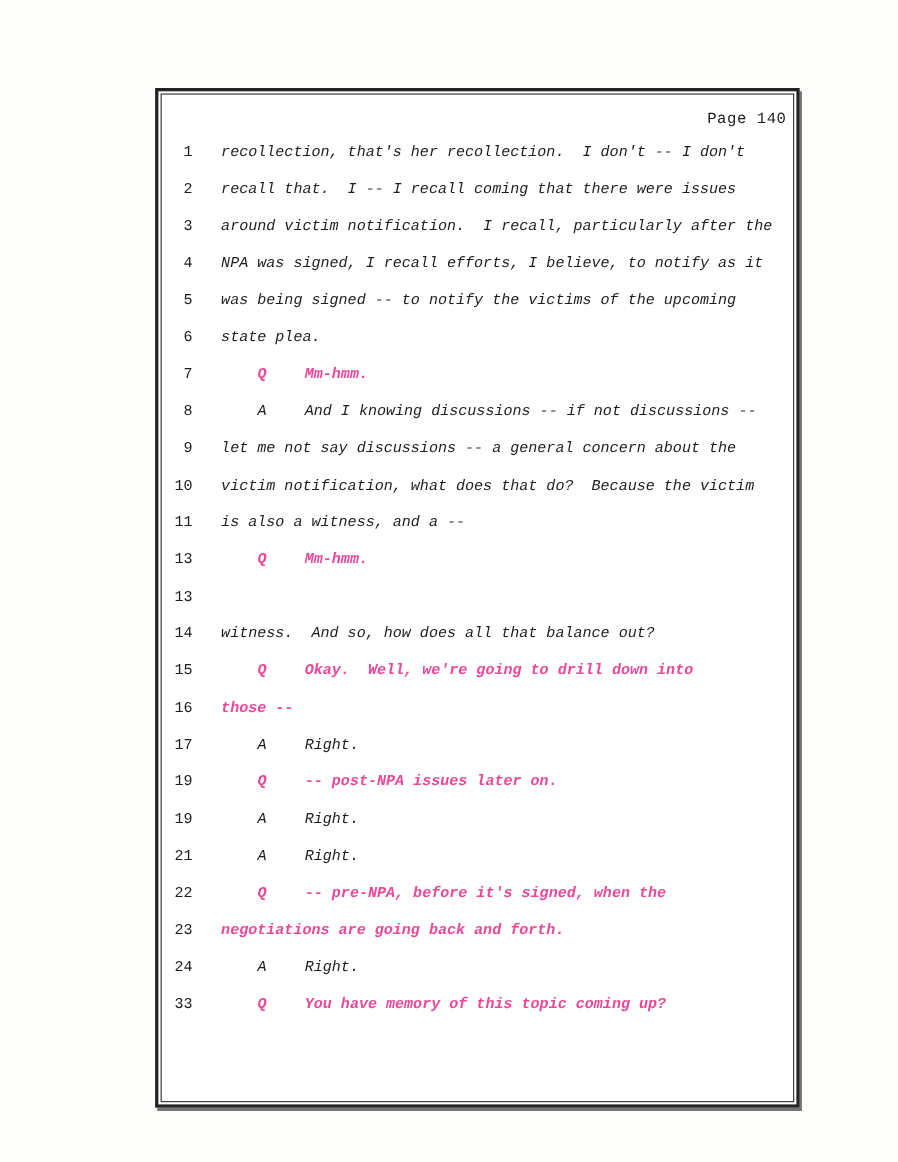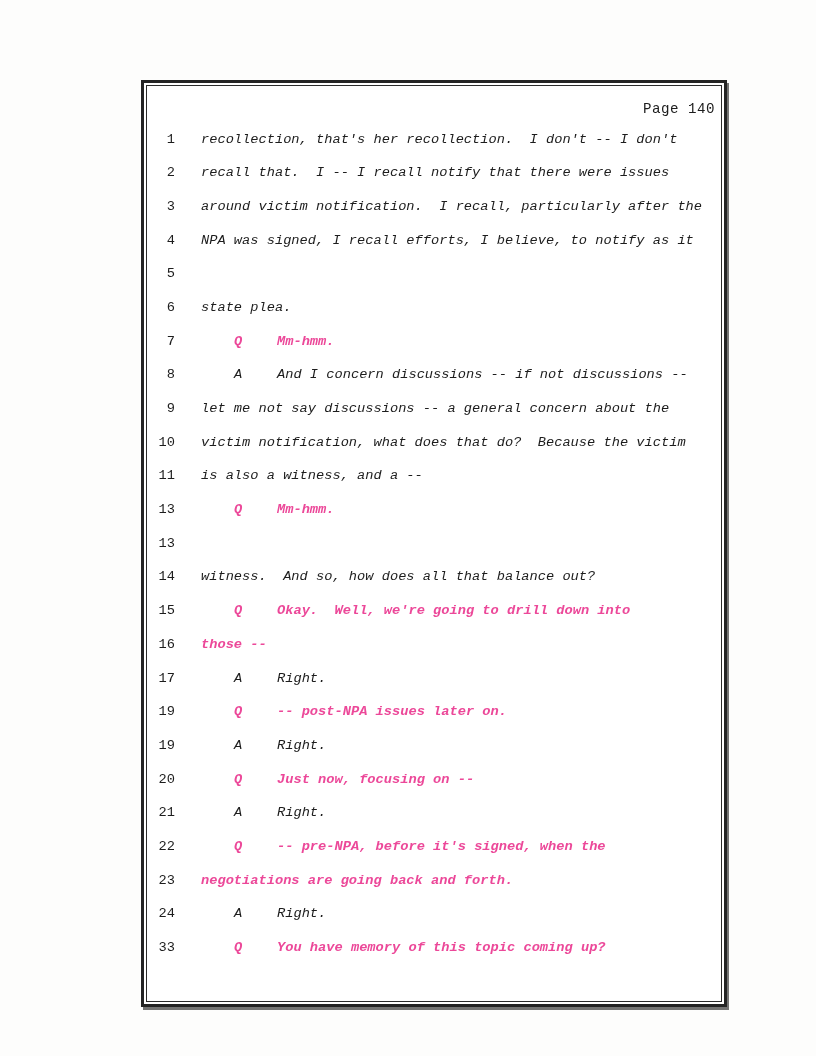--- a/index.html
+++ b/index.html
@@ -86,44 +86,45 @@
   <div class="frame-outer">
     <div class="frame-inner">
       <div class="page-header">Page 140</div>
       <div class="lines">
           <div class="line-row">
     <span class="ln">1</span>
     <span class="content"><span>recollection, that's her recollection.  I don't -- I don't</span></span>
   </div>
           <div class="line-row">
     <span class="ln">2</span>
-    <span class="content"><span>recall that.  I -- I recall notify that there were issues</span></span>
+    <span class="content"><span>recall that.  I -- I recall coming that there were issues</span></span>
   </div>
           <div class="line-row">
     <span class="ln">3</span>
     <span class="content"><span>around victim notification.  I recall, particularly after the</span></span>
   </div>
           <div class="line-row">
     <span class="ln">4</span>
     <span class="content"><span>NPA was signed, I recall efforts, I believe, to notify as it</span></span>
   </div>
           <div class="line-row">
     <span class="ln">5</span>
+    <span class="content"><span>was being signed -- to notify the victims of the upcoming</span></span>
   </div>
           <div class="line-row">
     <span class="ln">6</span>
     <span class="content"><span>state plea.</span></span>
   </div>
           <div class="line-row bold">
     <span class="ln">7</span>
     <span class="content"><span class="spk">Q</span><span>Mm-hmm.</span></span>
   </div>
           <div class="line-row">
     <span class="ln">8</span>
-    <span class="content"><span class="spk">A</span><span>And I concern discussions -- if not discussions --</span></span>
+    <span class="content"><span class="spk">A</span><span>And I knowing discussions -- if not discussions --</span></span>
   </div>
           <div class="line-row">
     <span class="ln">9</span>
     <span class="content"><span>let me not say discussions -- a general concern about the</span></span>
   </div>
           <div class="line-row">
     <span class="ln">10</span>
     <span class="content"><span>victim notification, what does that do?  Because the victim</span></span>
   </div>
           <div class="line-row">
@@ -154,24 +155,20 @@
     <span class="content"><span class="spk">A</span><span>Right.</span></span>
   </div>
           <div class="line-row bold">
     <span class="ln">19</span>
     <span class="content"><span class="spk">Q</span><span>-- post-NPA issues later on.</span></span>
   </div>
           <div class="line-row">
     <span class="ln">19</span>
     <span class="content"><span class="spk">A</span><span>Right.</span></span>
   </div>
-          <div class="line-row bold">
-    <span class="ln">20</span>
-    <span class="content"><span class="spk">Q</span><span>Just now, focusing on --</span></span>
-  </div>
           <div class="line-row">
     <span class="ln">21</span>
     <span class="content"><span class="spk">A</span><span>Right.</span></span>
   </div>
           <div class="line-row bold">
     <span class="ln">22</span>
     <span class="content"><span class="spk">Q</span><span>-- pre-NPA, before it's signed, when the</span></span>
   </div>
           <div class="line-row bold">
     <span class="ln">23</span>

